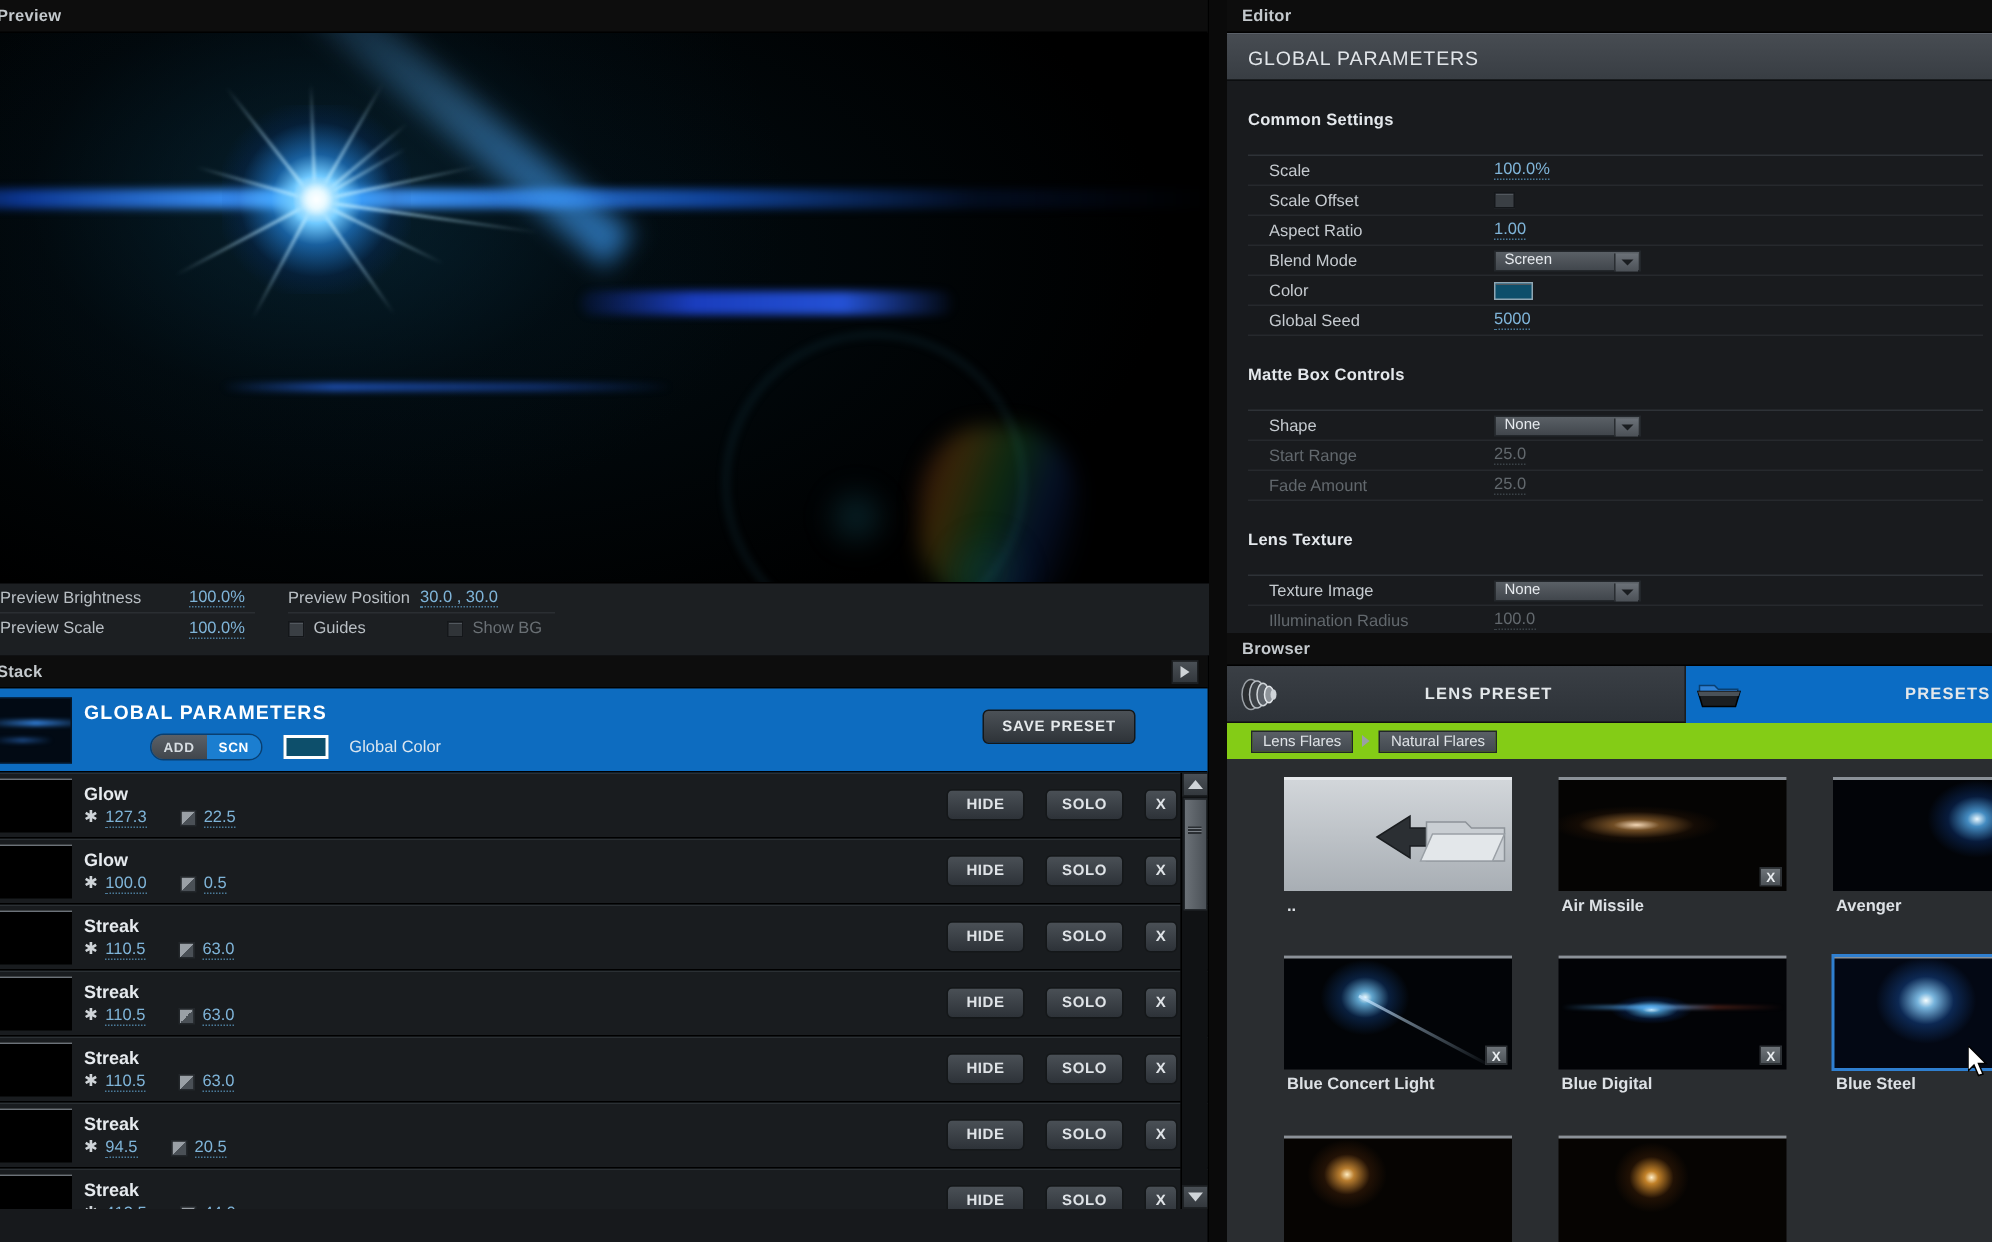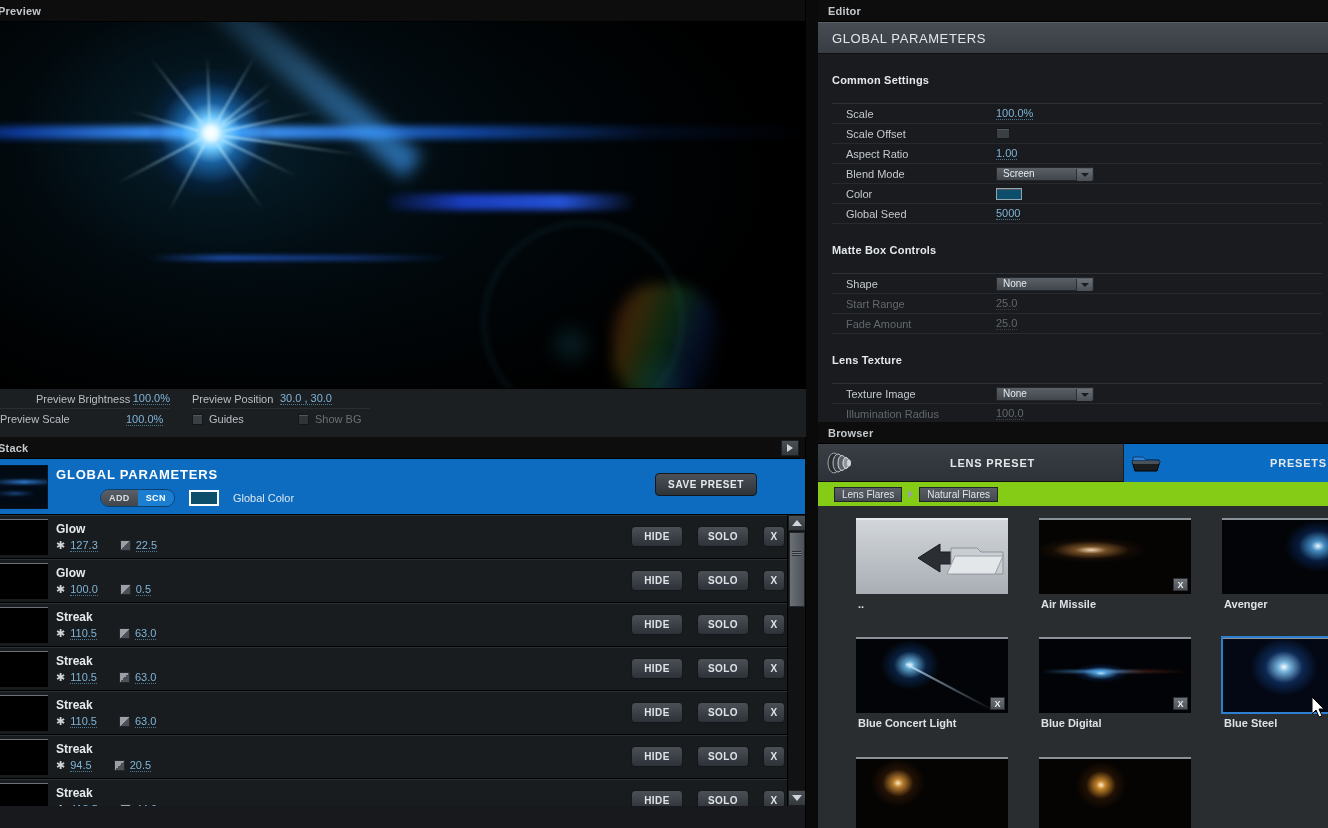--- a/index.html
+++ b/index.html
@@ -317,21 +317,21 @@
       <div class="ray" style="transform:rotate(232deg);width:96px;"></div>
       <div class="ray" style="transform:rotate(268deg);width:78px;"></div>
       <div class="ray" style="transform:rotate(300deg);width:90px;"></div>
       <div class="ray" style="transform:rotate(330deg);width:70px;"></div>
       <div class="flare-core"></div>
     </div>
 
     <div class="preview-ctrls">
       <div class="pc-col" style="width:192px;">
         <div class="pc-row">
-          <span class="pc-lbl" style="width:126px;margin-left:36px;">Preview Brightness</span>
+          <span class="pc-lbl" style="width:126px;">Preview Brightness</span>
           <span class="pc-val">100.0%</span>
         </div>
         <div class="pc-row" style="border-bottom:none;">
           <span class="pc-lbl" style="width:126px;">Preview Scale</span>
           <span class="pc-val">100.0%</span>
         </div>
       </div>
       <div class="pc-col" style="width:200px;">
         <div class="pc-row">
           <span class="pc-lbl" style="width:88px;">Preview Position</span>

